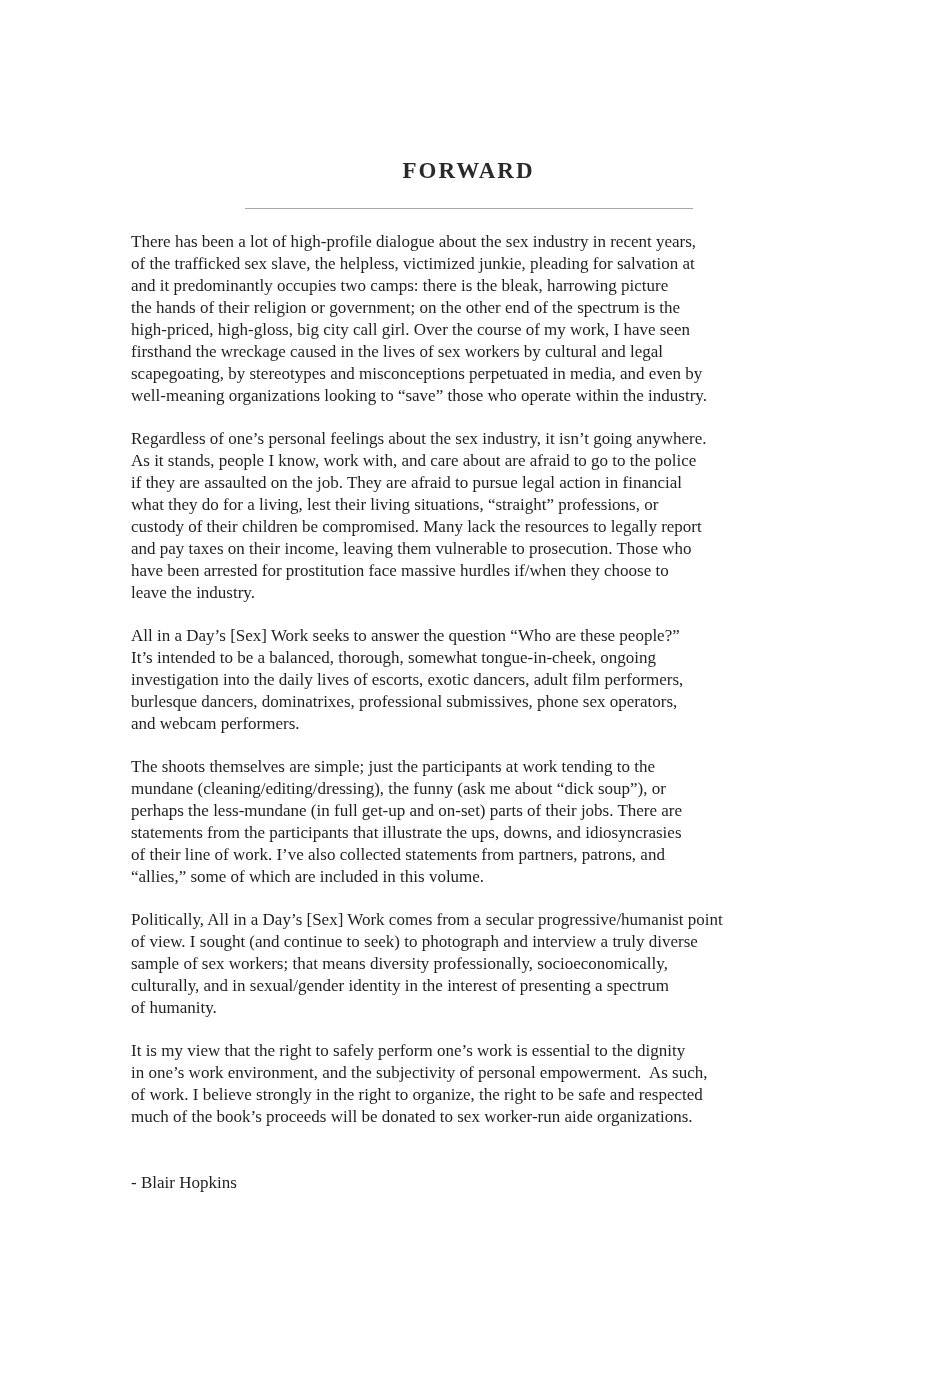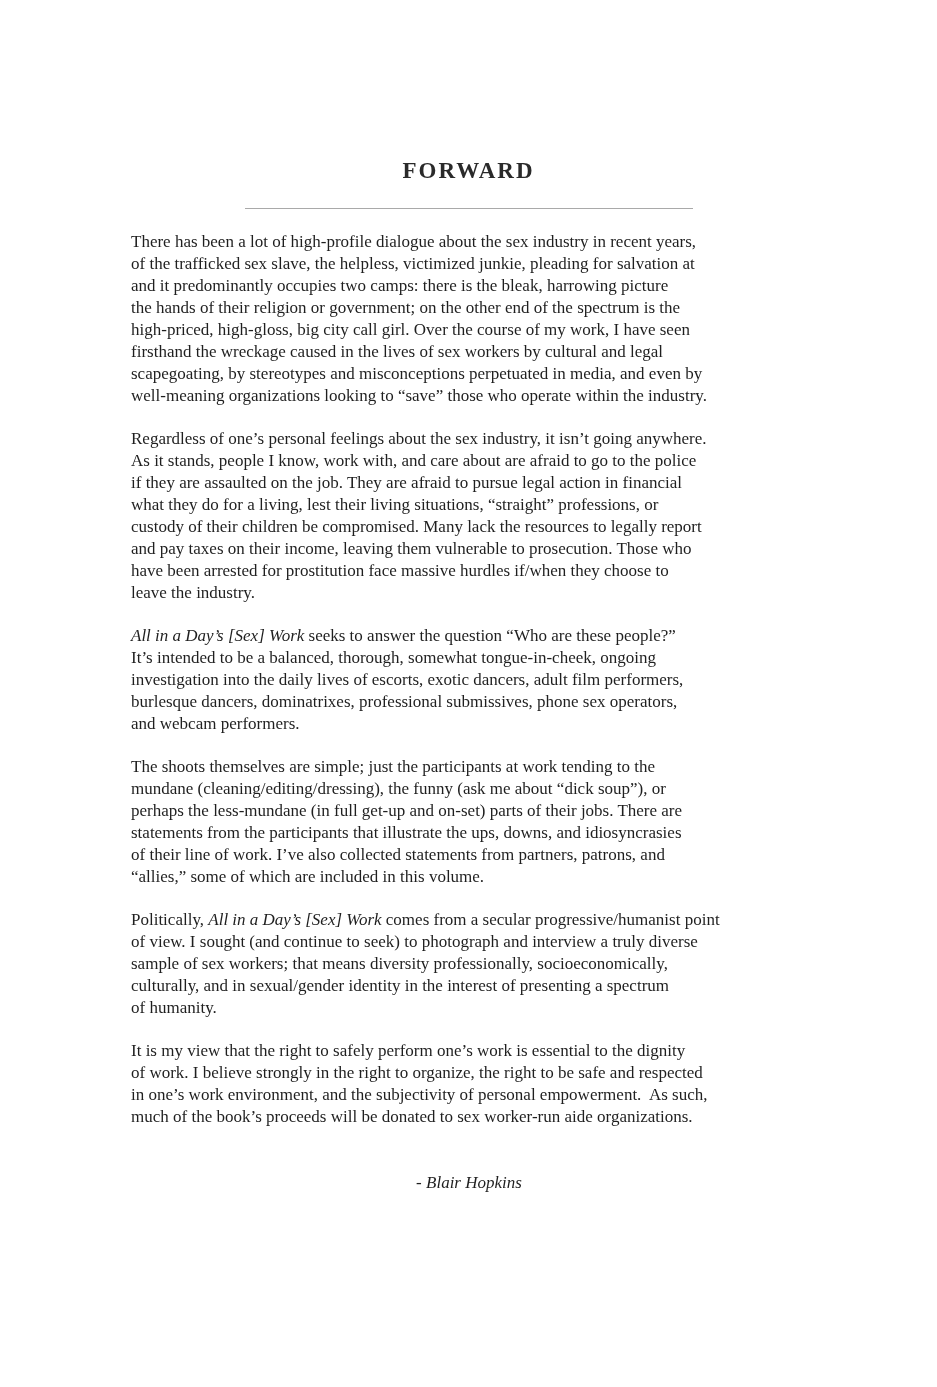--- a/index.html
+++ b/index.html
@@ -46,29 +46,27 @@
     margin: 0 0 21px 0;
   }
   .line {
     display: block;
     white-space: nowrap;
     font-size: 17px;
     line-height: 22px;
     height: 22px;
   }
   .i {
-    font-style: italic;
   }
   .signature {
     position: absolute;
     top: 1172px;
     left: 131px;
     width: 676px;
-    text-align: center;
-    font-style: italic;
+    text-align: left;
     font-size: 17px;
     line-height: 22px;
   }
   .pagenum {
     position: absolute;
     top: 1236px;
     left: 131px;
     width: 676px;
     text-align: right;
     font-size: 14px;
@@ -122,22 +120,22 @@
       </div>
     <div class="para">
         <div class="line"><span>Politically, </span><span class="i">All in a Day’s [Sex] Work</span><span> comes from a secular progressive/humanist point</span></div>
         <div class="line"><span>of view. I sought (and continue to seek) to photograph and interview a truly diverse</span></div>
         <div class="line"><span>sample of sex workers; that means diversity professionally, socioeconomically,</span></div>
         <div class="line"><span>culturally, and in sexual/gender identity in the interest of presenting a spectrum</span></div>
         <div class="line"><span>of humanity.</span></div>
       </div>
     <div class="para">
         <div class="line"><span>It is my view that the right to safely perform one’s work is essential to the dignity</span></div>
+        <div class="line"><span>in one’s work environment, and the subjectivity of personal empowerment.&nbsp; As such,</span></div>
         <div class="line"><span>of work. I believe strongly in the right to organize, the right to be safe and respected</span></div>
-        <div class="line"><span>in one’s work environment, and the subjectivity of personal empowerment.&nbsp; As such,</span></div>
         <div class="line"><span>much of the book’s proceeds will be donated to sex worker-run aide organizations.</span></div>
       </div>
   </div>
 
   <div class="signature">- Blair Hopkins</div>
 
   <div class="pagenum">vii</div>
 
 </div>
 

